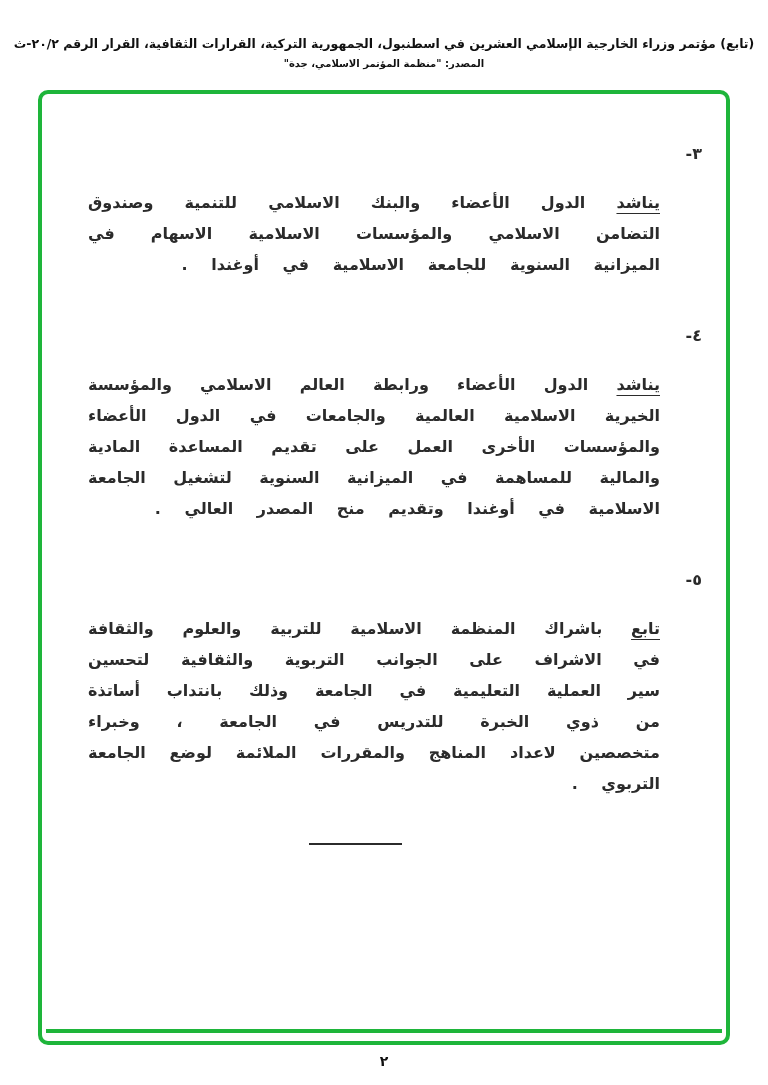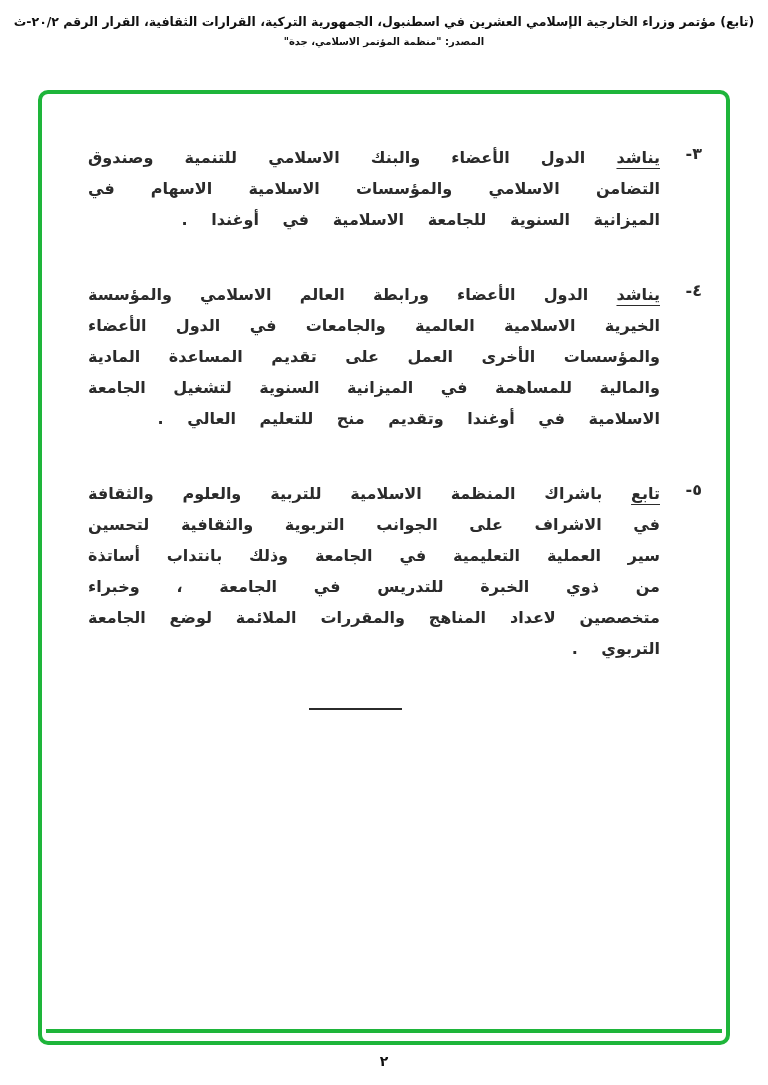--- a/index.html
+++ b/index.html
@@ -13,21 +13,21 @@
     position: relative;
     overflow: hidden;
     font-family: "DejaVu Sans", sans-serif;
     color: #222;
   }
 
   
   .doc-header {
     direction: rtl;
     text-align: center;
-    padding-top: 14px;
+    padding-top: 36px;
   }
   .doc-header .line1 {
     font-size: 12.5px;
     font-weight: bold;
     color: #101010;
     letter-spacing: 0.2px;
   }
   .doc-header .line2 {
     margin-top: 7px;
     font-size: 10px;
@@ -77,20 +77,21 @@
   }
   .item-text {
     flex: 1;
     font-size: 16px;
     font-weight: bold;
     color: #2b2b2b;
     line-height: 31px;
     text-align: justify;
     word-spacing: 18px;
     letter-spacing: 1.2px;
+    margin-top: 45px;
   }
   .lead {
     text-decoration: underline;
     text-underline-offset: 5px;
   }
 
   .divider {
     width: 93px;
     height: 2px;
     background: #2b2b2b;
@@ -126,21 +127,21 @@
       <div class="item-text">
         <span class="lead">يناشد</span>
         <span>الدول الأعضاء والبنك الاسلامي للتنمية وصندوق التضامن الاسلامي والمؤسسات الاسلامية الاسهام في الميزانية السنوية للجامعة الاسلامية في أوغندا .</span>
       </div>
     </div>
 
     <div class="item">
       <div class="item-number">٤-</div>
       <div class="item-text">
         <span class="lead">يناشد</span>
-        <span>الدول الأعضاء ورابطة العالم الاسلامي والمؤسسة الخيرية الاسلامية العالمية والجامعات في الدول الأعضاء والمؤسسات الأخرى العمل على تقديم المساعدة المادية والمالية للمساهمة في الميزانية السنوية لتشغيل الجامعة الاسلامية في أوغندا وتقديم منح للتعليم العالي .</span>
+        <span>الدول الأعضاء ورابطة العالم الاسلامي والمؤسسة الخيرية الاسلامية العالمية والجامعات في الدول الأعضاء والمؤسسات الأخرى العمل على تقديم المساعدة المادية والمالية للمساهمة في الميزانية السنوية لتشغيل الجامعة الاسلامية في أوغندا وتقديم منح المصدر العالي .</span>
       </div>
     </div>
 
     <div class="item">
       <div class="item-number">٥-</div>
       <div class="item-text">
         <span class="lead">تابع</span>
         <span>باشراك المنظمة الاسلامية للتربية والعلوم والثقافة في الاشراف على الجوانب التربوية والثقافية لتحسين سير العملية التعليمية في الجامعة وذلك بانتداب أساتذة من ذوي الخبرة للتدريس في الجامعة ، وخبراء متخصصين لاعداد المناهج والمقررات الملائمة لوضع الجامعة التربوي .</span>
       </div>
     </div>

